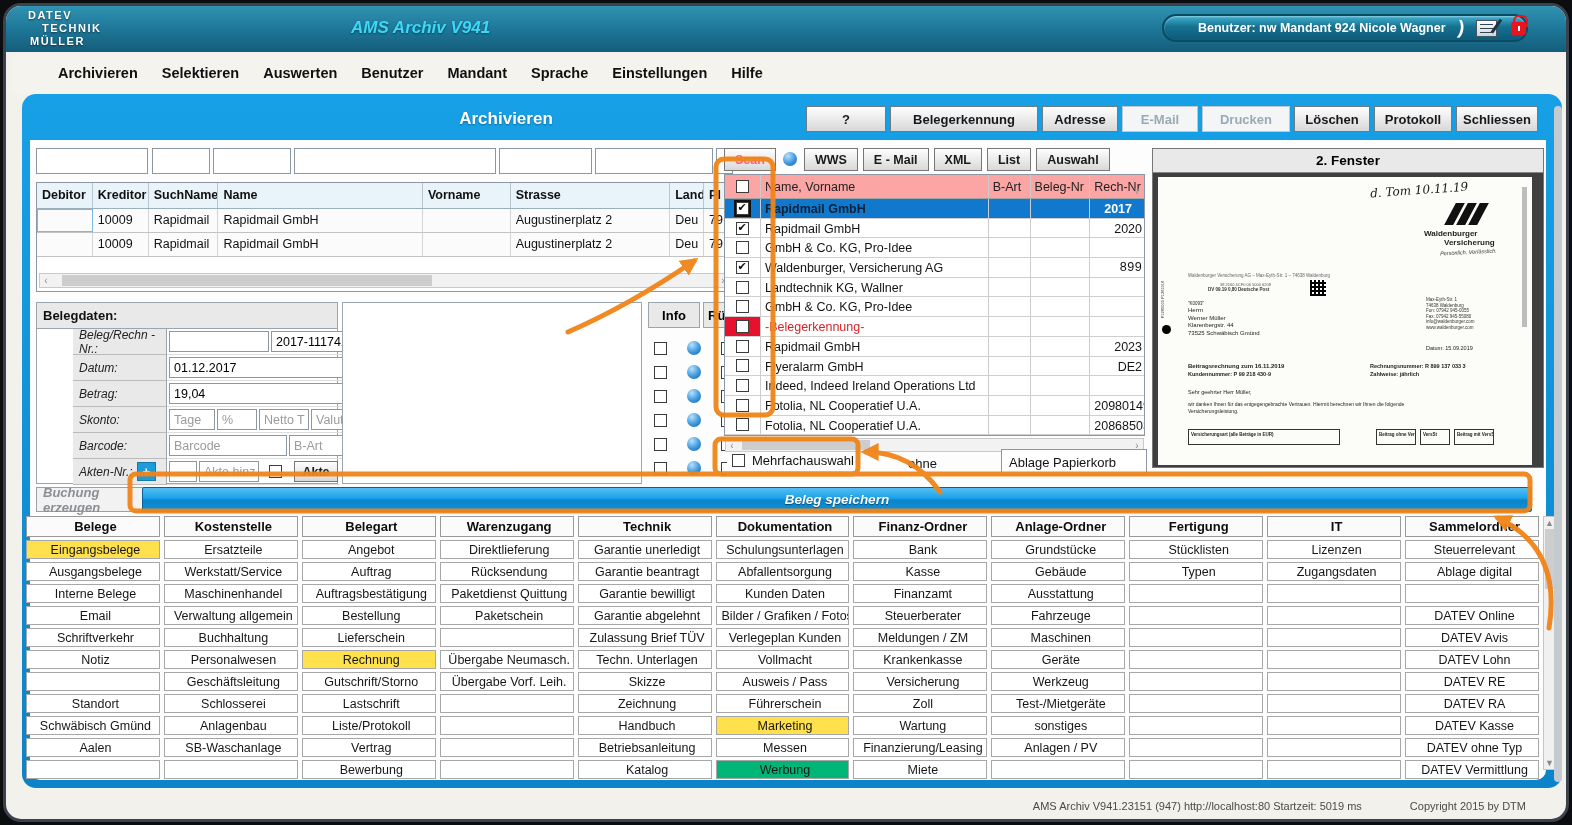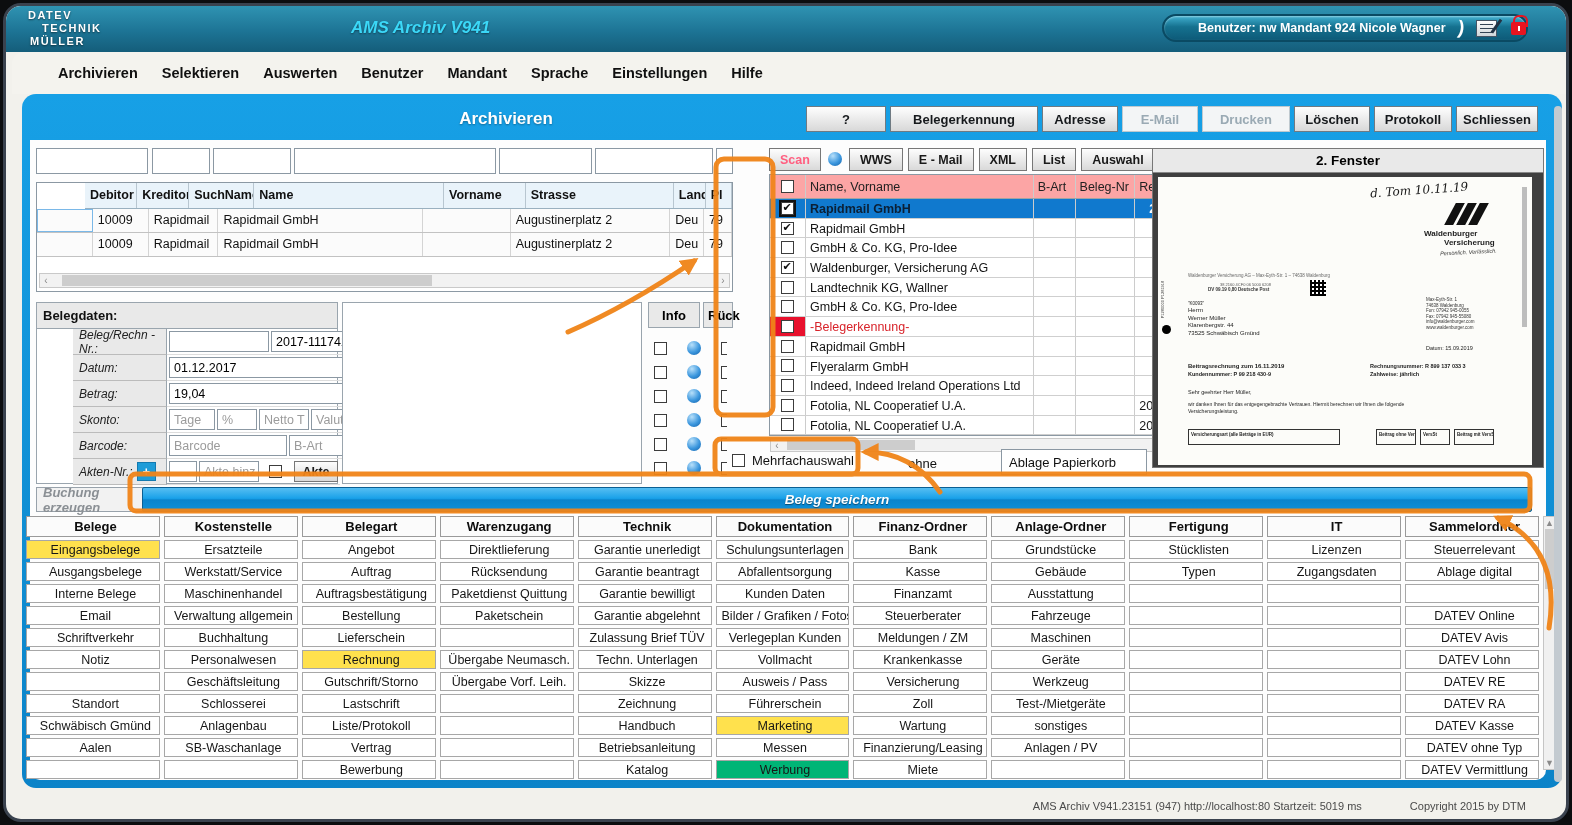--- a/index.html
+++ b/index.html
@@ -76,21 +76,21 @@
                  display:flex; align-items:center; justify-content:center; }
   .ar.l{left:0} .ar.r{right:0}
 
   
   .filter-row { position:absolute; left:30px; top:142px; height:26px; }
   .filter-row .inp { position:absolute; top:0; height:26px; }
 
   
   .addr-table { position:absolute; left:30px; top:176px; width:697px; height:110px;
                 background:#fff; border:1px solid #8b98a3; overflow:hidden; }
-  .addr-hrow { display:flex; height:26px; background:#e9f3fa; border-bottom:1px solid #9ab0bf;margin-left:48px; }
+  .addr-hrow { display:flex; height:26px; background:#e9f3fa; border-bottom:1px solid #9ab0bf; }
   .addr-hcell { font-size:12.5px; font-weight:bold; color:#111; padding:5px 0 0 5px;
                 border-right:1px solid #b8c6d0; overflow:hidden; white-space:nowrap; }
   .addr-row { display:flex; height:24px; border-bottom:1px solid #c2c2c2; background:#fbfbfb; }
   .addr-cell { font-size:12.5px; color:#111; padding:4px 0 0 5px; border-right:1px solid #d4d4d4;
                overflow:hidden; white-space:nowrap; }
   .addr-cell.foc { border:1px solid #7ab8e8; }
 
   
   .beleg-panel { position:absolute; left:30px; top:296px; width:302px; height:182px;
                  border:1px solid #9aa5ae; background:#fff; }
@@ -108,21 +108,21 @@
   .beschr-panel { position:absolute; left:336px; top:296px; width:300px; height:182px;
                   border:1px solid #9aa5ae; background:#fff; }
 
   
   .info-head { position:absolute; height:26px; background:#e9e9e9; border:1px solid #9aa5ae;
                font-size:13px; font-weight:bold; display:flex; align-items:center; justify-content:center; }
   .info-rows { position:absolute; left:648px; top:330px; }
   .info-row { display:flex; align-items:center; gap:20px; height:24px; }
 
   
-  .doclist { position:absolute; left:718px; top:142px; width:421px; height:300px;margin-left:45px; }
+  .doclist { position:absolute; left:718px; top:142px; width:421px; height:300px; }
   .tabs { display:flex; gap:5px; height:23px; }
   .tab { padding:0 10px; }
   .tab.pink { color:#ff5f80; }
   .list-table { position:absolute; left:0; top:26px; width:421px; height:262px; background:#fff;
                 border:1px solid #8b98a3; overflow:hidden; }
   .lt-hrow { display:flex; height:24px; border-bottom:1px solid #a3a3a3; background:#fca5a5; }
   .lt-hcell { font-size:12.5px; color:#222; padding:5px 0 0 4px; border-right:1px solid #ccc;
               white-space:nowrap; overflow:hidden; }
   .lt-row { display:flex; height:19.7px; border-bottom:1px solid #cfcfcf; background:#fff; }
   .lt-cbcell { width:36px; flex:none; display:flex; align-items:center; justify-content:center;
@@ -456,21 +456,21 @@
             <div class="lt-cell" style="width: 60px;"></div>
             <div class="lt-cell num" style="width: 54px; border-right: none;"></div>
           </div>
           <div class="lt-row">
             <div class="lt-cbcell">
               <span class="cb checked"></span>
             </div>
             <div class="lt-cell" style="width: 229px;">Waldenburger, Versicherung AG</div>
             <div class="lt-cell" style="width: 42px;"></div>
             <div class="lt-cell" style="width: 60px;"></div>
-            <div class="lt-cell num" style="width: 54px; border-right: none;">899</div>
+            <div class="lt-cell num" style="width: 54px; border-right: none; font-family: Liberation Mono, monospace;">899</div>
           </div>
           <div class="lt-row">
             <div class="lt-cbcell">
               <span class="cb"></span>
             </div>
             <div class="lt-cell" style="width: 229px;">Landtechnik KG, Wallner</div>
             <div class="lt-cell" style="width: 42px;"></div>
             <div class="lt-cell" style="width: 60px;"></div>
             <div class="lt-cell num" style="width: 54px; border-right: none;"></div>
           </div>

